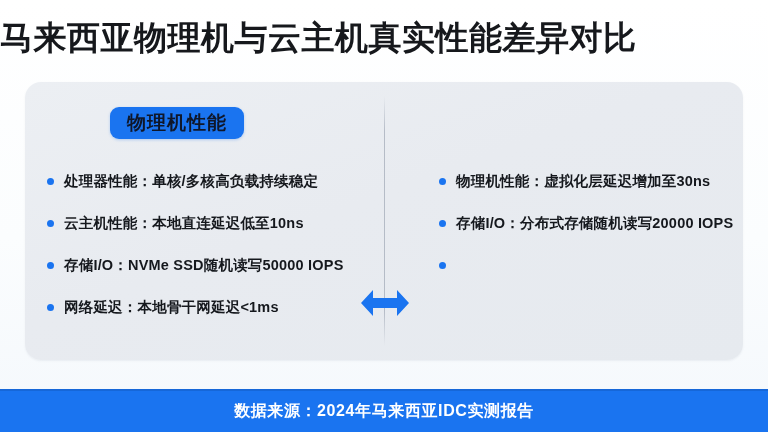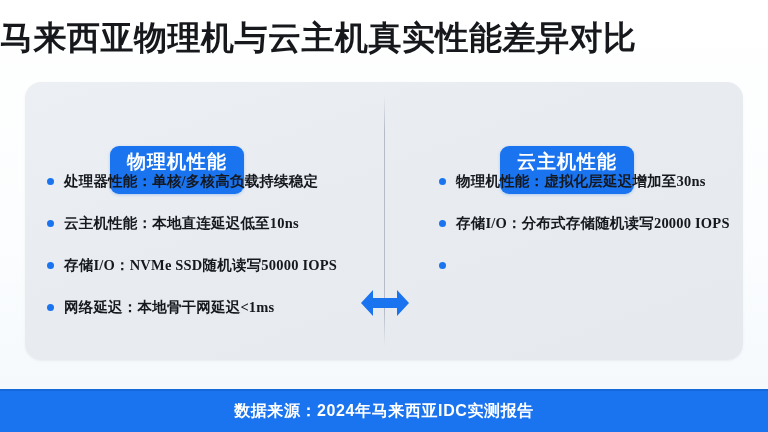--- a/index.html
+++ b/index.html
@@ -63,42 +63,40 @@
     position: absolute;
     top: 0;
     height: 278px;
   }
   .col-left  { left: 0px;   width: 359px; }
   .col-right { left: 360px; width: 358px; }
 
   .pill {
     position: absolute;
     top: 25px;
-    height: 48px;
+    height: 32px;
     line-height: 32px;
     padding: 0 17px;
     border-radius: 9px;
     background: #1a74f0;
-    color: #ffffff;
+    color: #0f172a;
     font-size: 19px;
     font-weight: 700;
     letter-spacing: 1px;
     white-space: nowrap;
     box-shadow: 0 1px 3px rgba(26,116,240,0.28);
-    margin-top: 39px;
   }
   .pill-left  { left: 85px; }
   .pill-right { left: 115px; }
 
   .items {
     position: absolute;
     top: 89px;
     left: 0;
     right: 14px;
-    font-family: Liberation Serif, serif;
   }
   .items-left  { padding-left: 22px; }
   .items-right { padding-left: 54px; }
 
   .item {
     display: flex;
     align-items: flex-start;
     height: 42px;
     white-space: nowrap;
   }
@@ -179,21 +177,20 @@
           <span class="item-text">存储I/O：NVMe SSD随机读写50000 IOPS</span>
         </div>
         <div class="item">
           <span class="dot"></span>
           <span class="item-text">网络延迟：本地骨干网延迟&lt;1ms</span>
         </div>
       </div>
     </div>
 
     <div class="col col-right">
-      <div class="pill pill-right">云主机性能</div>
       <div class="items items-right">
         <div class="item">
           <span class="dot"></span>
           <span class="item-text">物理机性能：虚拟化层延迟增加至30ns</span>
         </div>
         <div class="item">
           <span class="dot"></span>
           <span class="item-text">存储I/O：分布式存储随机读写20000 IOPS</span>
         </div>
         <div class="item">

